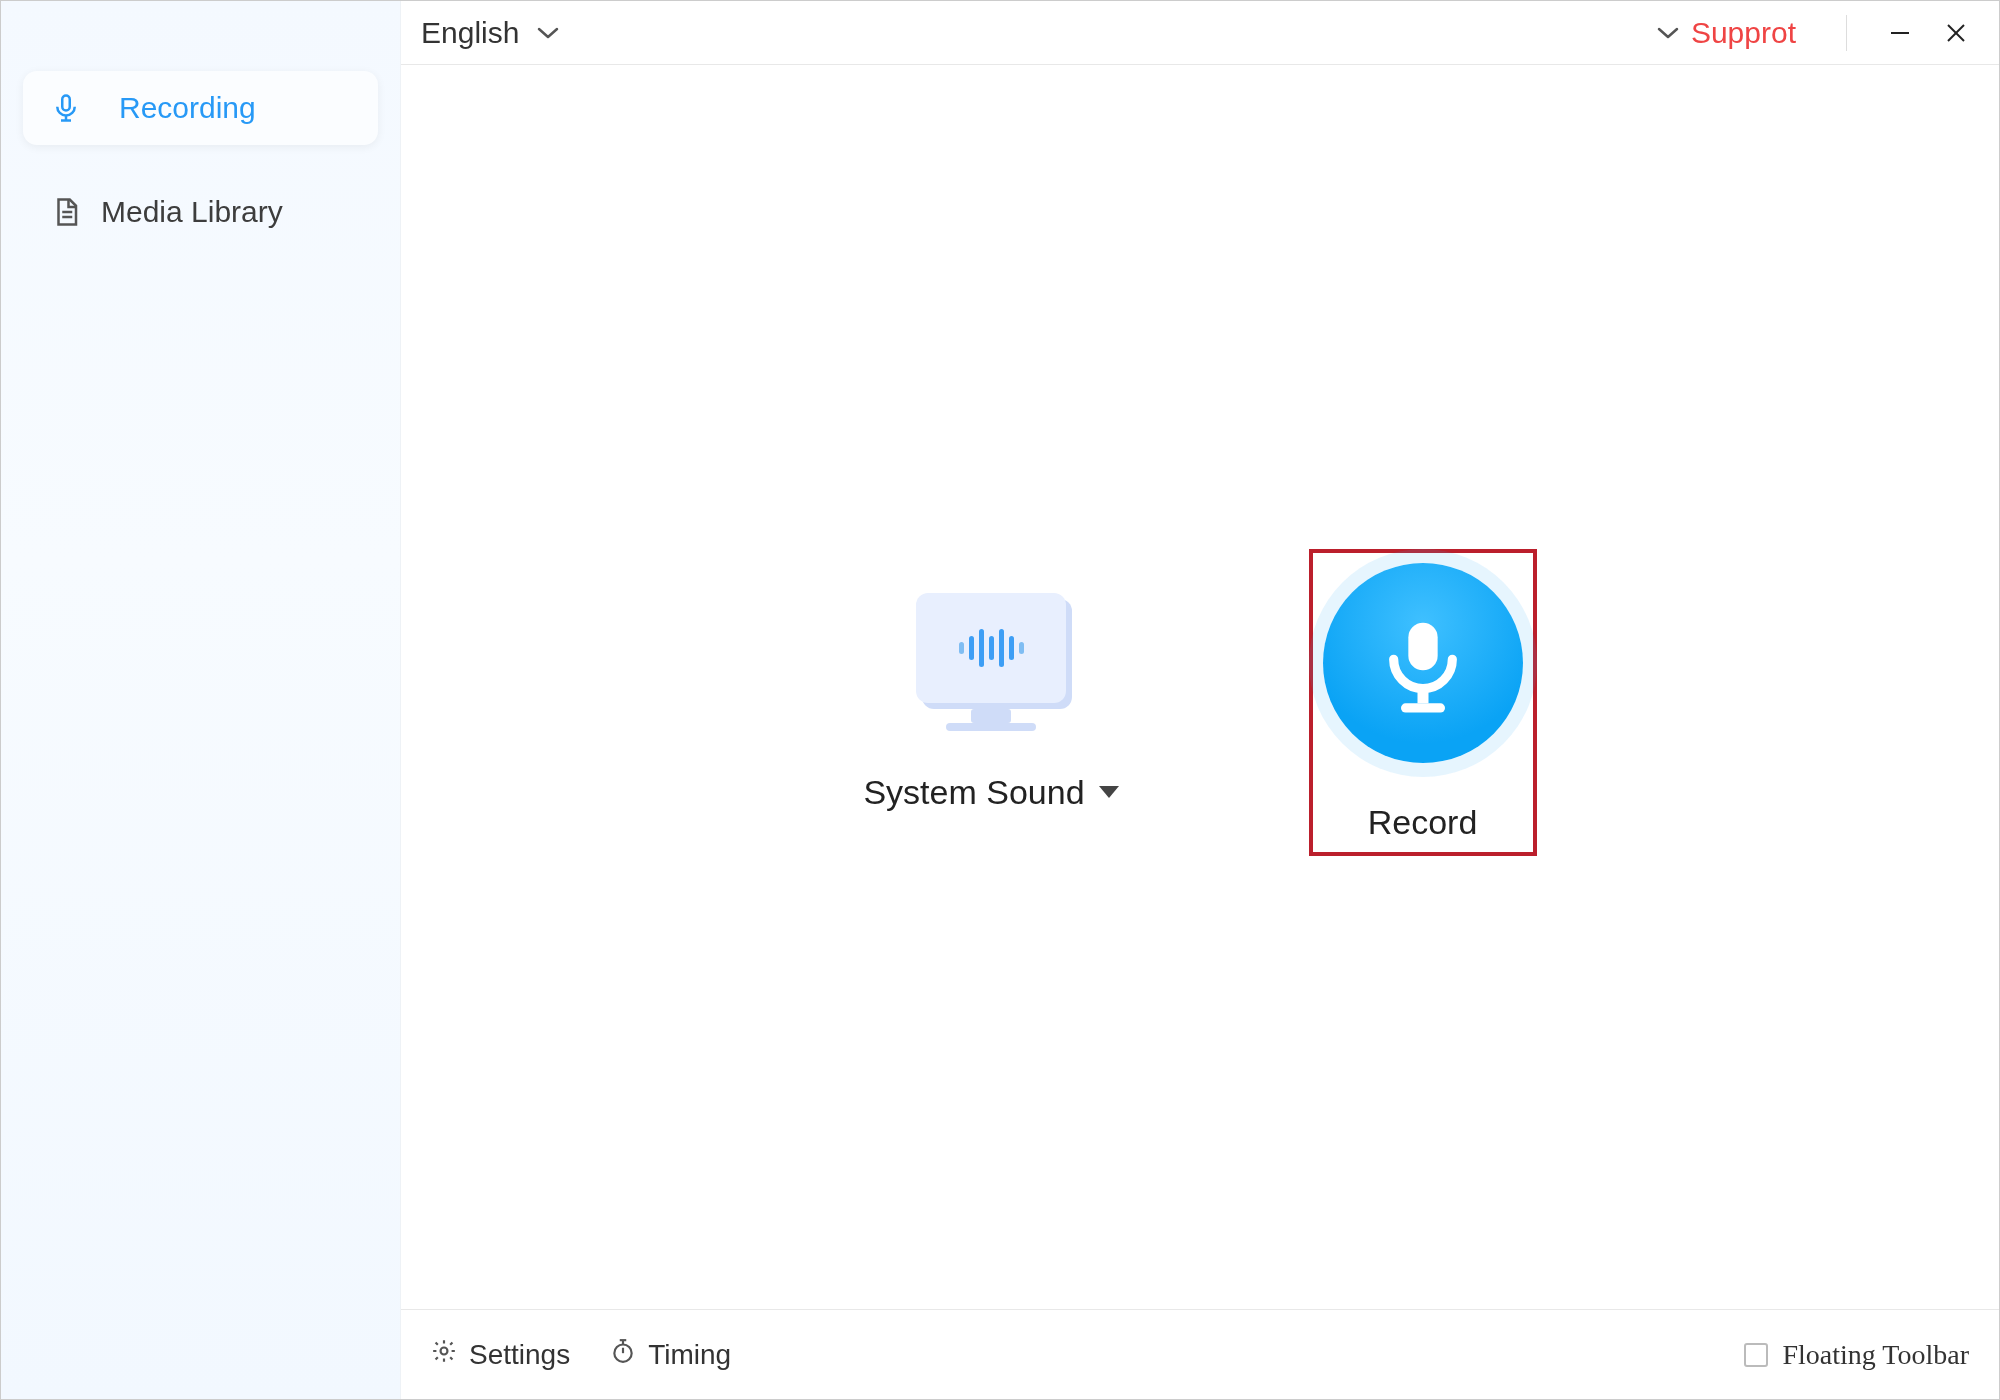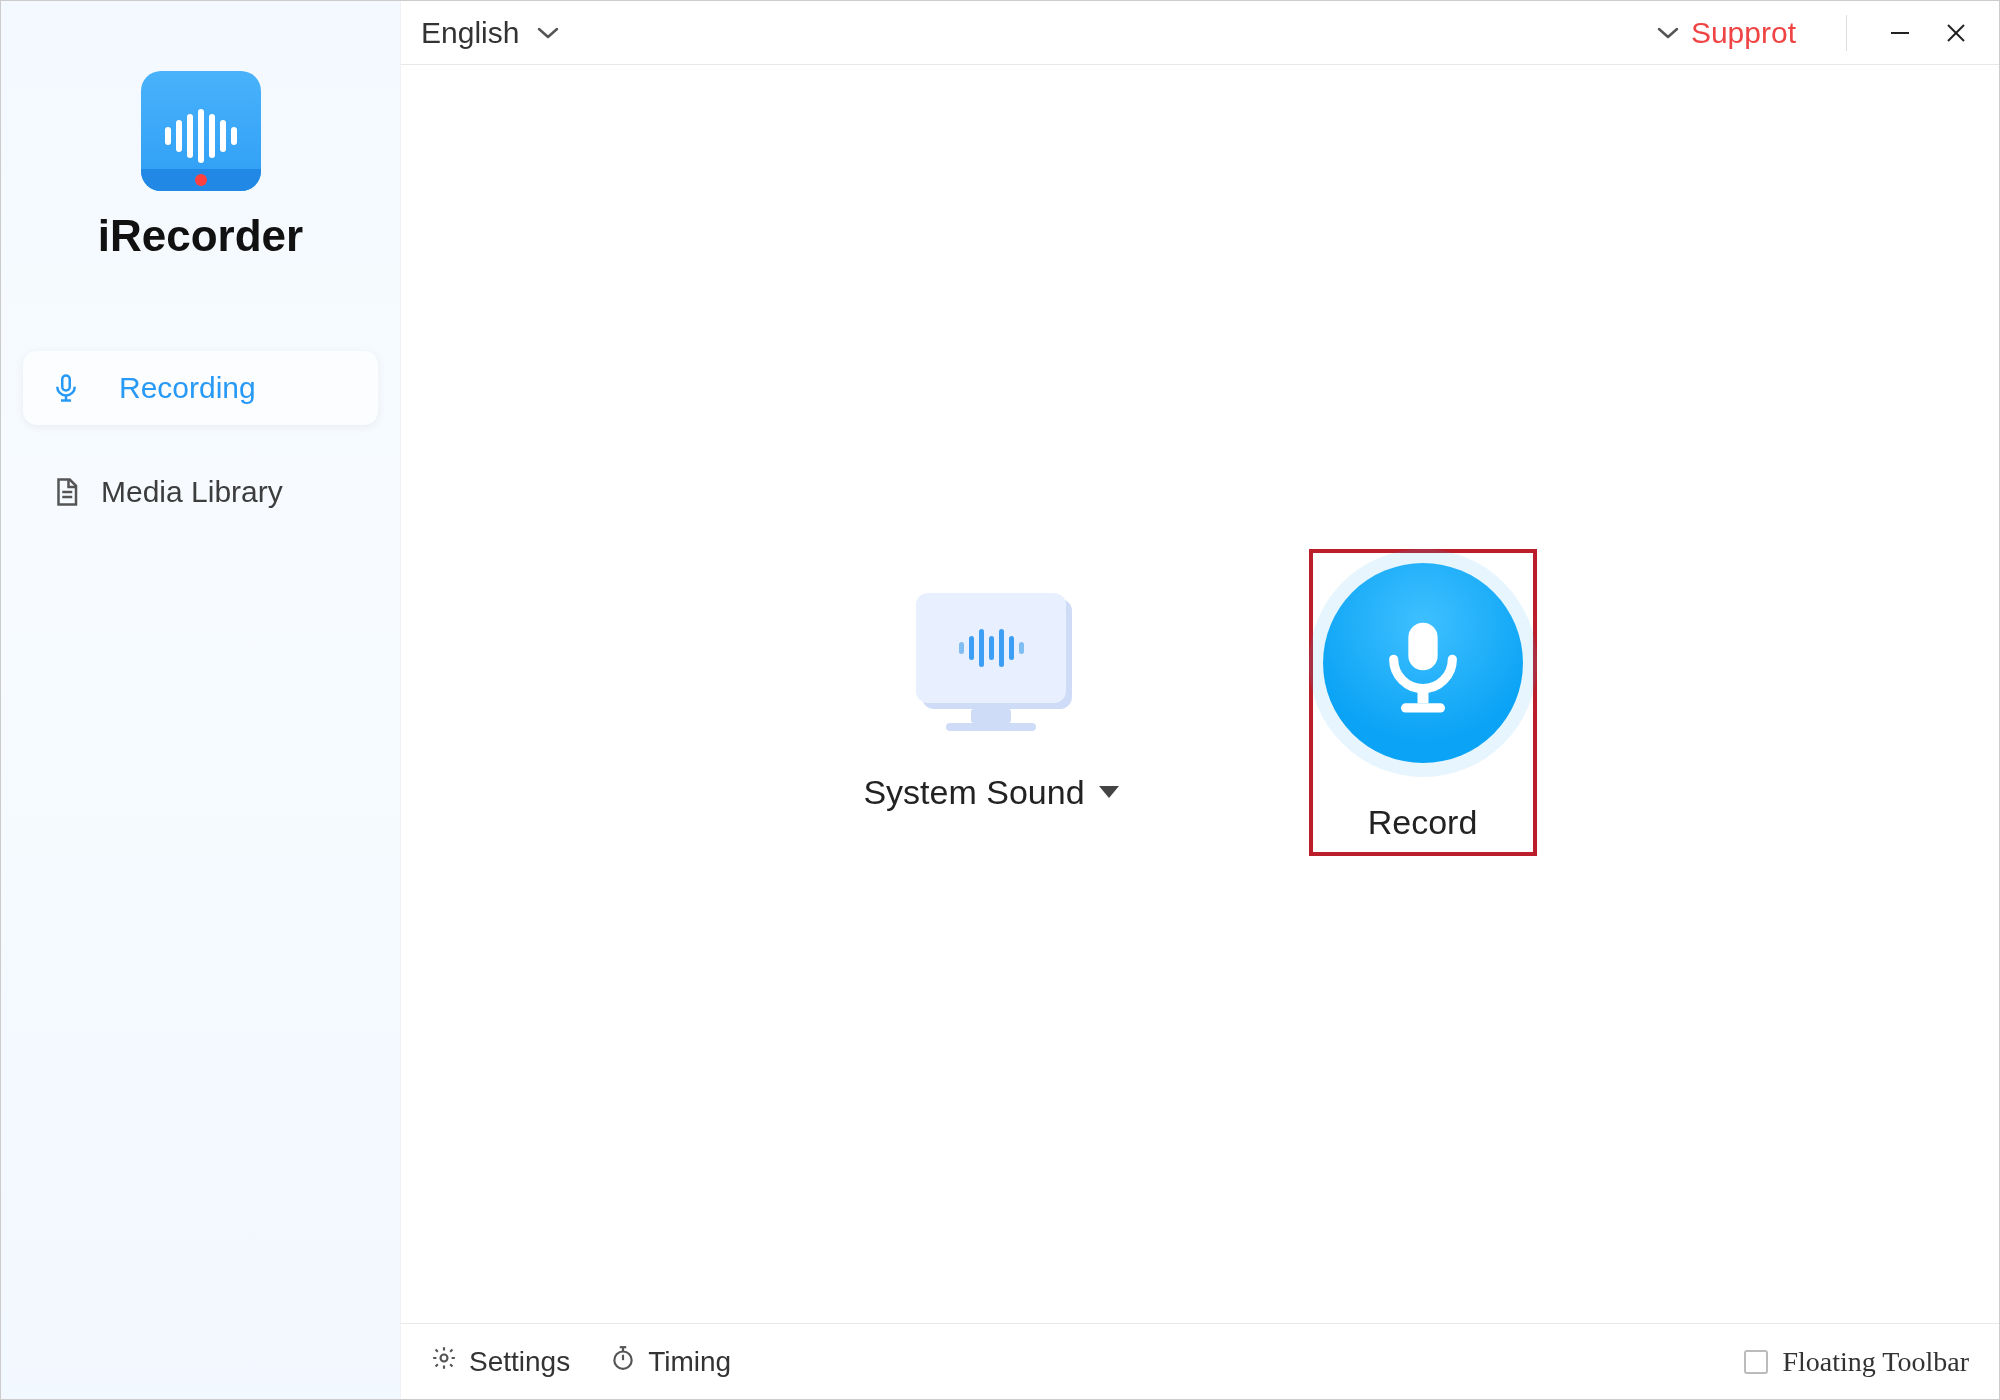--- a/index.html
+++ b/index.html
@@ -234,21 +234,21 @@
     display: flex; align-items: center; justify-content: center;
     box-shadow: 0 0 0 14px rgba(50,170,250,0.12);
   }
 
   
   .footer {
     position: absolute;
     left: 400px;
     right: 0;
     bottom: 0;
-    height: 76px;
+    height: 90px;
     border-top: 1px solid #e8e8e8;
     display: flex;
     align-items: center;
     padding: 0 30px;
     font-size: 28px;
     color: #333;
     background: #fff;
   }
   .footer-item {
     display: flex;
@@ -269,37 +269,20 @@
     cursor: pointer;
     font-family: Liberation Serif, serif;
   }
 </style>
 </head>
 <body>
 
 <div class="app">
 
   <aside class="sidebar">
-    <div class="logo-block">
-      <div class="logo-tile">
-        <div class="logo-wave">
-          <span style="height:18px"></span>
-          <span style="height:32px"></span>
-          <span style="height:44px"></span>
-          <span style="height:54px"></span>
-          <span style="height:44px"></span>
-          <span style="height:32px"></span>
-          <span style="height:18px"></span>
-        </div>
-        <div class="logo-strip">
-            <div class="logo-dot"></div>
-          </div>
-      </div>
-      <div class="app-name">iRecorder</div>
-    </div>
 
     <nav class="nav">
       <div class="nav-item active">
         <span class="nav-icon">
           <svg viewBox="0 0 24 24" width="30" height="30" fill="none" stroke="#2799f6" stroke-width="2">
             <rect x="9" y="2" width="6" height="12" rx="3"></rect>
             <path d="M5 11a7 7 0 0 0 14 0"></path>
             <line x1="12" y1="18" x2="12" y2="22"></line>
             <line x1="8" y1="22" x2="16" y2="22"></line>
           </svg>

